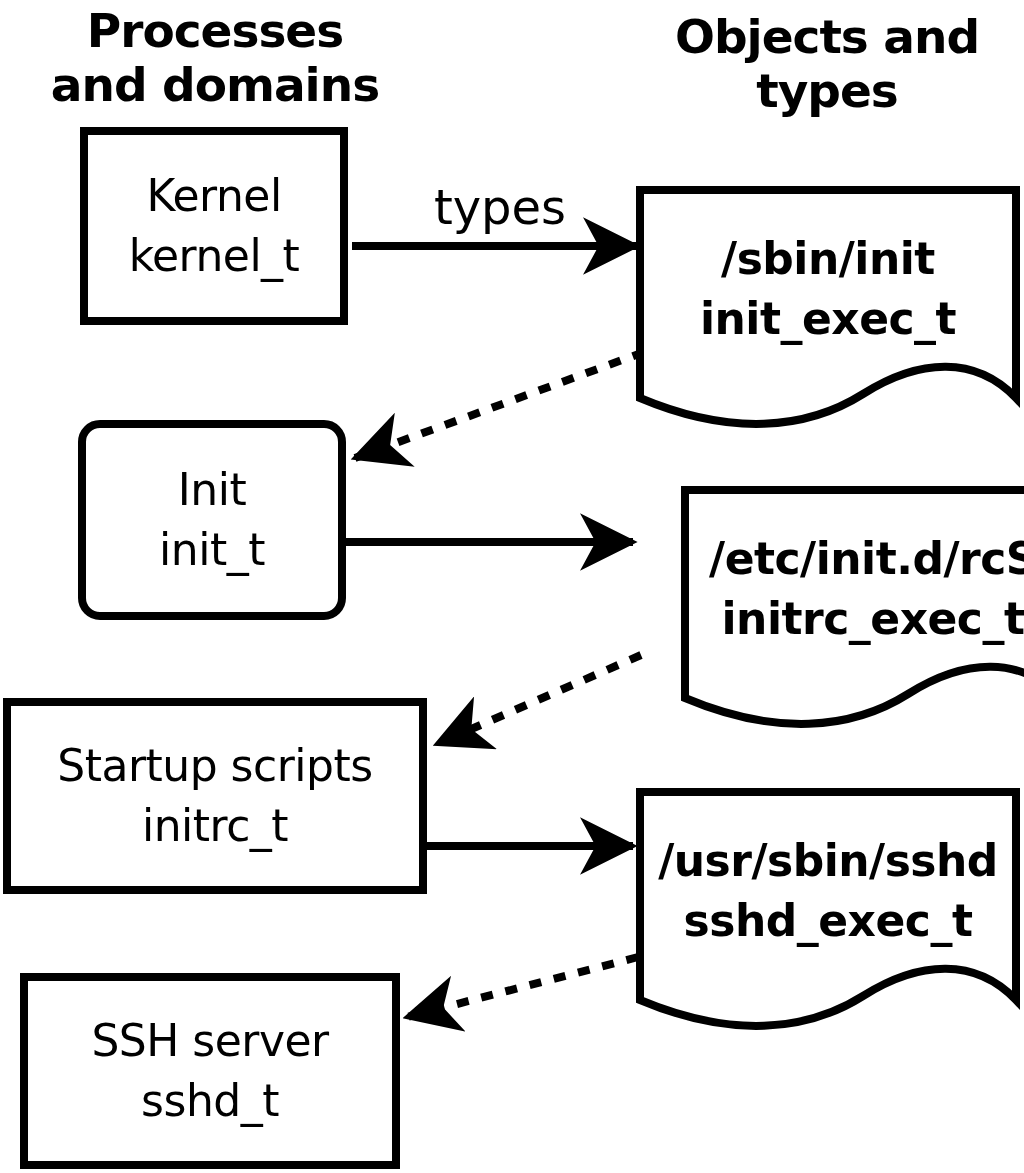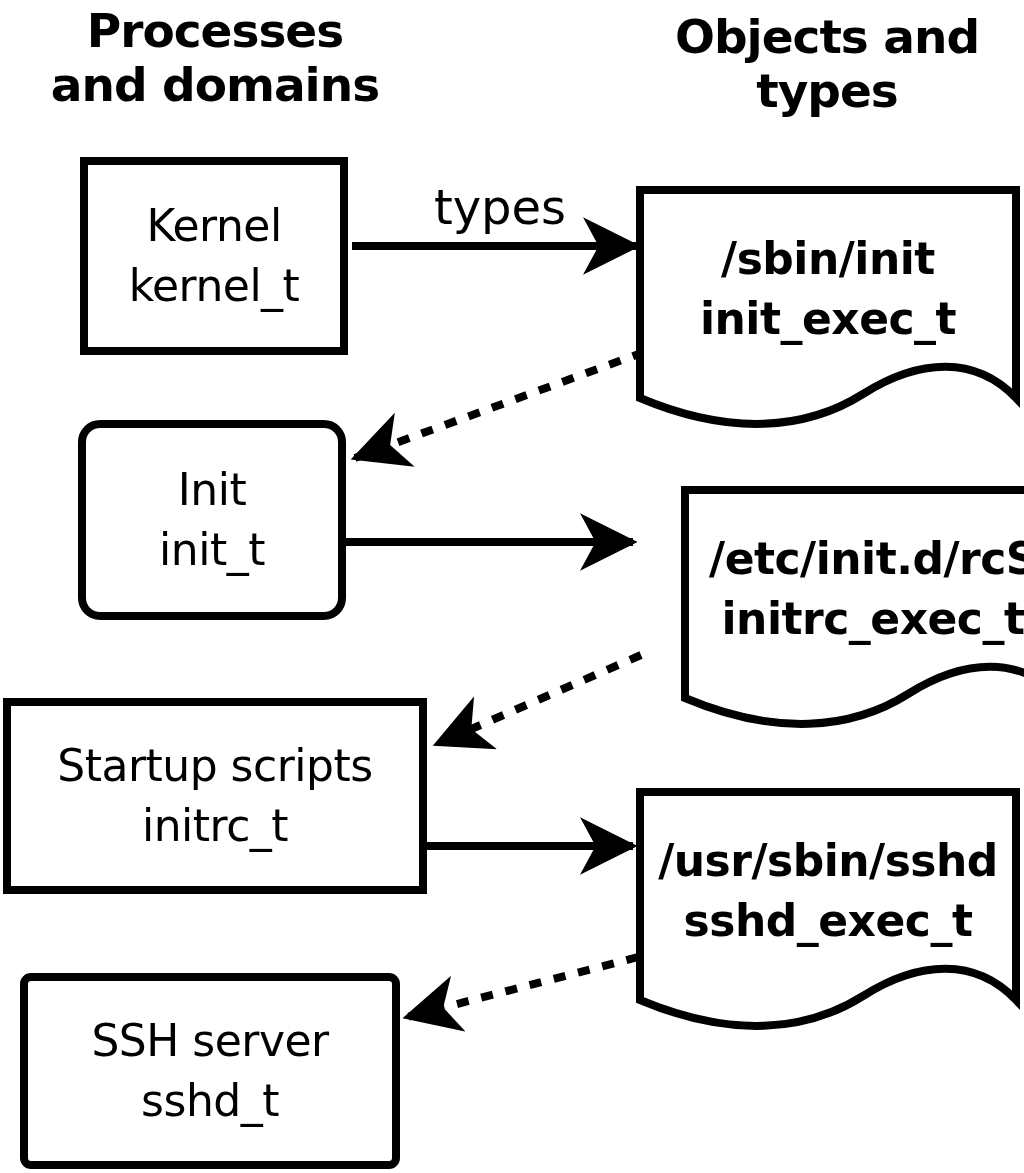--- a/index.html
+++ b/index.html
@@ -31,24 +31,24 @@
     background: #ffffff;
     display: flex;
     flex-direction: column;
     align-items: center;
     justify-content: center;
     text-align: center;
     font-size: 44px;
     line-height: 1.36;
     letter-spacing: -0.5px;
   }
-  .pbox.b1 { left: 80px; top: 157px; width: 268px; height: 198px; }
+  .pbox.b1 { left: 80px; top: 127px; width: 268px; height: 198px; }
   .pbox.b2 { left: 78px; top: 420px; width: 268px; height: 200px; border-radius: 22px; }
   .pbox.b3 { left: 3px;  top: 698px; width: 424px; height: 196px; }
-  .pbox.b4 { left: 20px; top: 973px; width: 380px; height: 196px; border-radius: 11px; }
+  .pbox.b4 { left: 20px; top: 973px; width: 380px; height: 196px; }
 
   .doc { position: absolute; width: 384px; height: 252px; }
   .doc.d1 { left: 636px; top: 186px; }
   .doc.d2 { left: 636px; top: 486px; margin-left: 45px; }
   .doc.d3 { left: 636px; top: 788px; }
   .doc svg.docshape { display: block; width: 384px; height: 252px; }
   .doc .doc-text {
     position: absolute;
     left: 0; top: 0;
     width: 100%; height: 206px;

